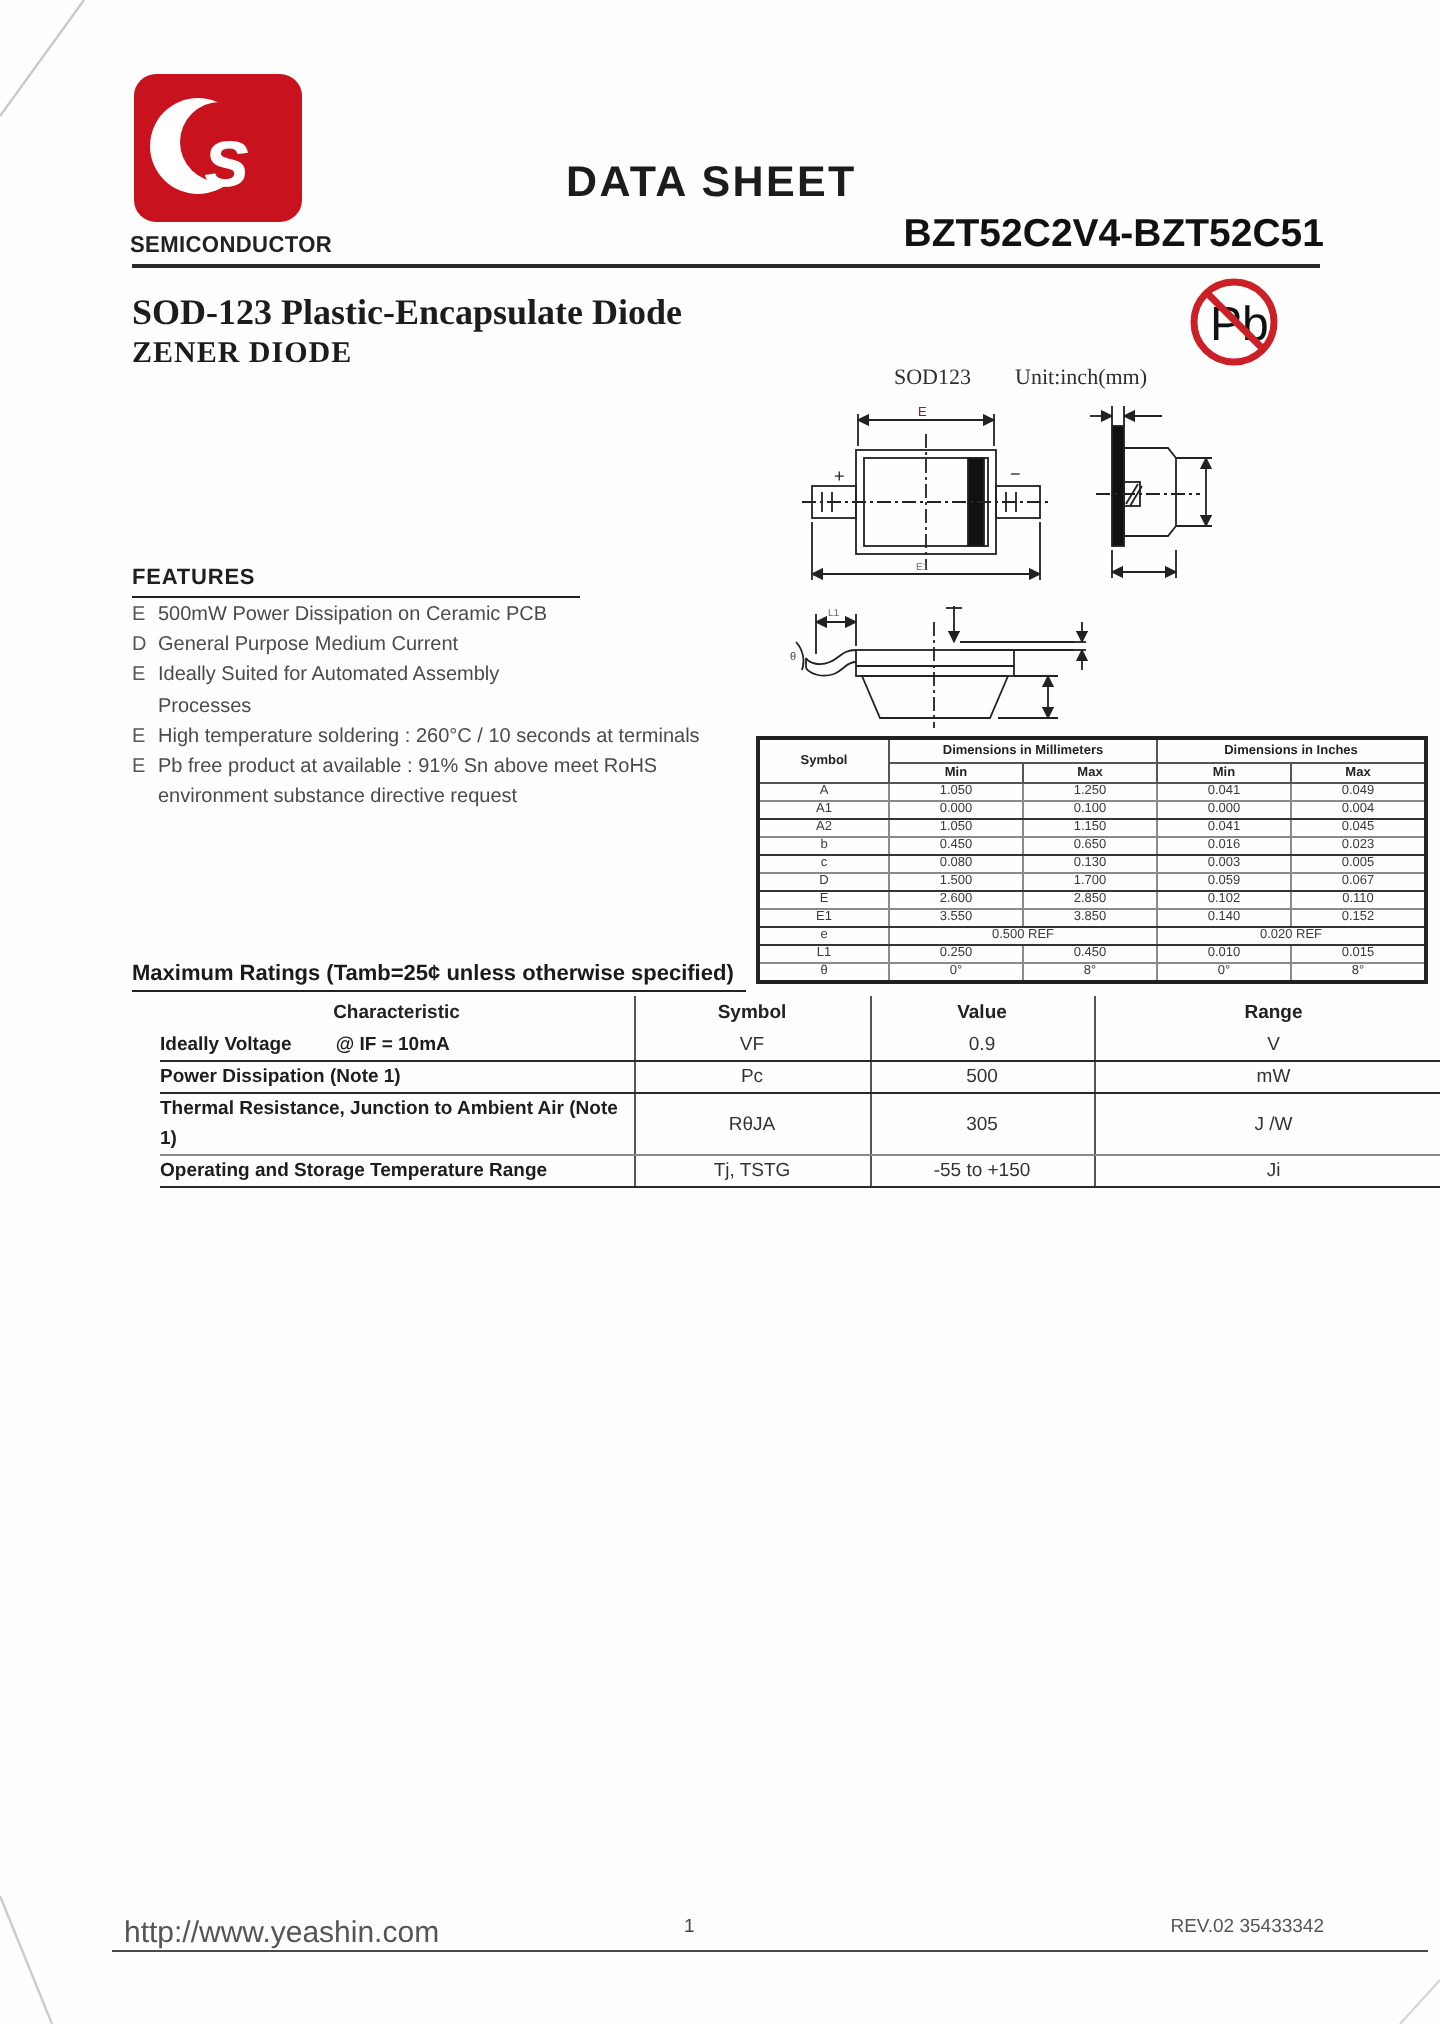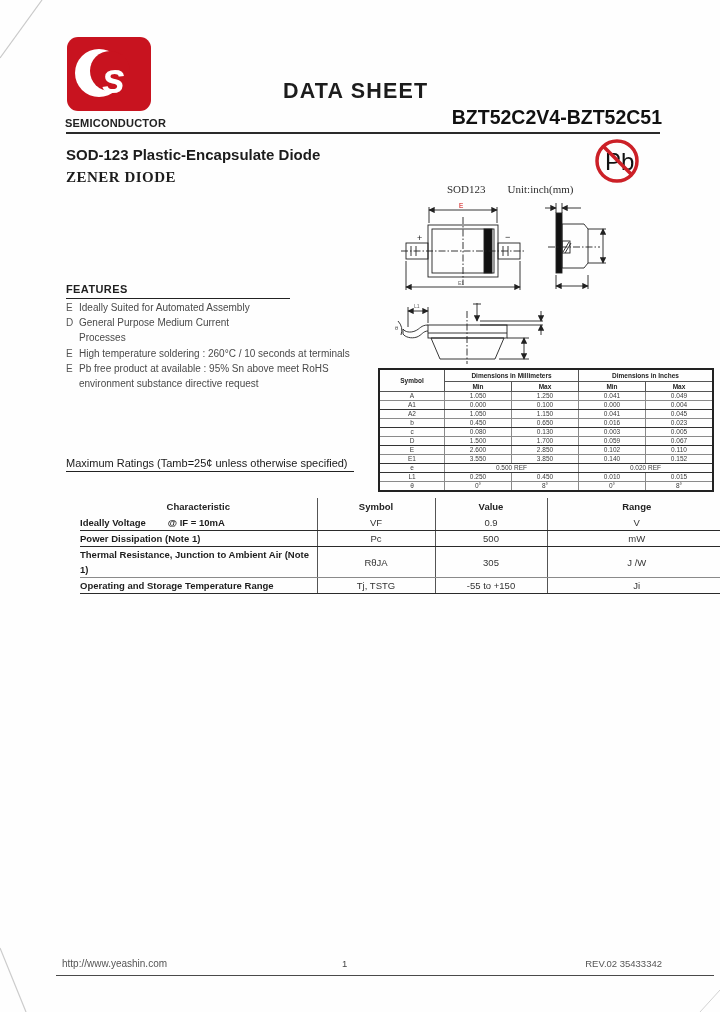--- a/index.html
+++ b/index.html
@@ -4,54 +4,54 @@
 <style>
   html,body{margin:0;padding:0;background:#ffffff;}
   .page{position:relative;width:720px;height:1012px;background:#fefefe;overflow:hidden;
         font-family:"Liberation Sans",sans-serif;color:#333;}
   .abs{position:absolute;}
   
   .brand-name{left:65px;top:117px;font-size:11.5px;font-weight:bold;color:#222;letter-spacing:0.2px;transform:scaleX(0.96);transform-origin:left;}
   .page-title{left:283px;top:79px;font-size:21.5px;font-weight:bold;color:#1c1c1c;letter-spacing:1.2px;}
   .part-number{right:58px;top:106px;font-size:19.5px;font-weight:bold;color:#111;}
   .header-rule{left:66px;top:132px;width:594px;height:2px;background:#2a2a2a;}
-  .subtitle1{left:66px;top:146px;font-family:Liberation Sans, sans-serif;font-size:15px;font-weight:bold;color:#1c1c1c;}
+  .subtitle1{left:66px;top:146px;font-family:Liberation Serif, serif;font-size:18px;font-weight:bold;color:#1c1c1c;}
   .subtitle2{left:66px;top:169px;font-family:"Liberation Serif",serif;font-size:15px;font-weight:bold;color:#1c1c1c;letter-spacing:0.5px;}
   .pkg-label{left:447px;top:183px;font-family:"Liberation Serif",serif;font-size:11px;color:#2e2e2e;}
   .pkg-label span{margin-right:22px;}
   
   .features-heading{left:66px;top:283px;width:224px;font-size:11px;font-weight:bold;color:#1f1f1f;
      border-bottom:1.5px solid #222;padding-bottom:3px;letter-spacing:0.4px;}
   .features-list{left:66px;top:300px;width:320px;font-size:10px;color:#4a4a4a;}
   .feat{height:15.2px;line-height:15.2px;white-space:nowrap;}
   .feat .bull{display:inline-block;width:13px;color:#555;}
   .feat.indent{padding-left:13px;}
   
   .dim-wrap{left:378px;top:368px;}
   .dimtbl{border-collapse:collapse;table-layout:fixed;font-size:6.5px;color:#3a3a3a;border:2px solid #222;}
   .dimtbl th,.dimtbl td{border:1px solid #8a8a8a;text-align:center;padding:0;height:8px;line-height:8px;font-weight:normal;}
   .dimtbl th{font-weight:bold;color:#222;border-color:#555;}
   .dimtbl .h1 th{height:11px;line-height:11px;}
   .dimtbl .h2 th{height:9px;line-height:9px;}
   .dimtbl tr.grp td{border-bottom:1.5px solid #333;}
   .cw-s{width:64px;}.cw{width:66px;}
   
-  .ratings-title{left:66px;top:457px;font-size:11px;font-weight:normal;color:#1a1a1a;
+  .ratings-title{left:66px;top:481px;font-size:11px;font-weight:bold;color:#1a1a1a;
      border-bottom:1.5px solid #222;padding:0 6px 2px 0;}
   .rat-wrap{left:80px;top:498px;}
   .rattbl{border-collapse:collapse;table-layout:fixed;width:646px;font-size:9.5px;color:#333;}
   .rattbl td{padding:0;height:15px;line-height:15px;text-align:center;}
   .rattbl .char{text-align:left;font-weight:bold;color:#1d1d1d;}
   .rattbl .v{border-left:1px solid #555;}
   .rattbl tr.hdr td{height:17px;line-height:17px;font-weight:bold;color:#222;}
   .rattbl tr.bthick td{border-bottom:1.6px solid #2a2a2a;}
   .rattbl tr.bthin td{border-bottom:1px solid #8a8a8a;}
   .cond{margin-left:22px;}
   
-  .footer-url{left:62px;top:958px;font-size:10px;color:#555;}
+  .footer-url{left:62px;top:958px;font-size:15px;color:#555;}
   .footer-page{left:342px;top:958px;font-size:9.5px;color:#444;}
   .footer-rev{right:58px;top:958px;font-size:9.5px;color:#555;}
   .footer-rule{left:56px;top:975px;width:658px;height:1px;background:#4a4a4a;}
   svg text{font-family:"Liberation Sans",sans-serif;}
 </style>
 </head>
 <body>
 
 <div class="page">
 
@@ -156,25 +156,26 @@
     <text x="64" y="13" font-size="6.5" fill="#cc0000">E</text>
     <text x="63" y="90" font-size="5" fill="#666">E1</text>
     <text x="19" y="113" font-size="5" fill="#666">L1</text>
     <text x="0" y="135" font-size="5.5" fill="#444">θ</text>
     <text x="22" y="46" font-size="9" fill="#222">+</text>
     <text x="110" y="45" font-size="9" fill="#222">−</text>
   </svg>
 
   <div class="abs features-heading">FEATURES</div>
   <div class="abs features-list">
+    <div class="feat"><span class="bull">E</span><span>500mW Power Dissipation on Ceramic PCB</span></div>
+    <div class="feat"><span class="bull">D</span><span>General Purpose Medium Current</span></div>
     <div class="feat"><span class="bull">E</span><span>Ideally Suited for Automated Assembly</span></div>
-    <div class="feat"><span class="bull">D</span><span>General Purpose Medium Current</span></div>
     <div class="feat indent"><span>Processes</span></div>
     <div class="feat"><span class="bull">E</span><span>High temperature soldering : 260°C / 10 seconds at terminals</span></div>
-    <div class="feat"><span class="bull">E</span><span>Pb free product at available : 95% Sn above meet RoHS</span></div>
+    <div class="feat"><span class="bull">E</span><span>Pb free product at available : 91% Sn above meet RoHS</span></div>
     <div class="feat indent"><span>environment substance directive request</span></div>
   </div>
 
   <div class="abs dim-wrap">
     <table class="dimtbl">
       <tbody>
           <tr class="h1">
         <th class="cw-s" rowspan="2">Symbol</th>
         <th class="cw" colspan="2">Dimensions in Millimeters</th>
         <th class="cw" colspan="2">Dimensions in Inches</th>

